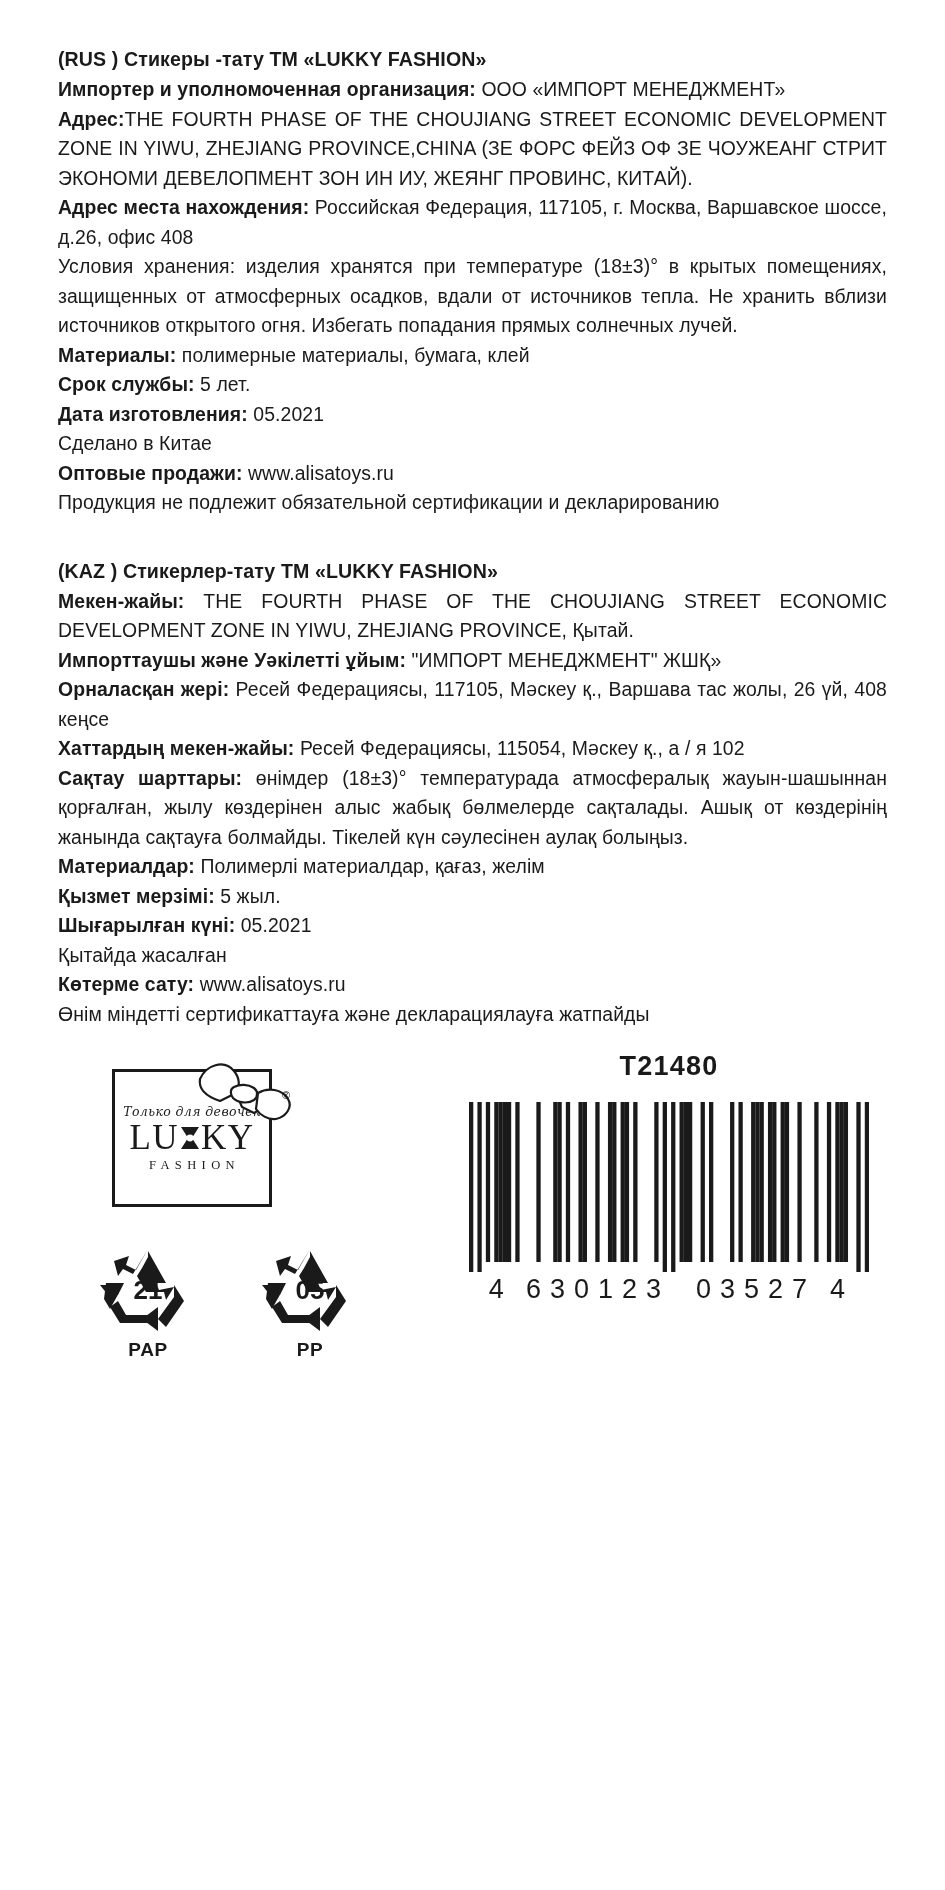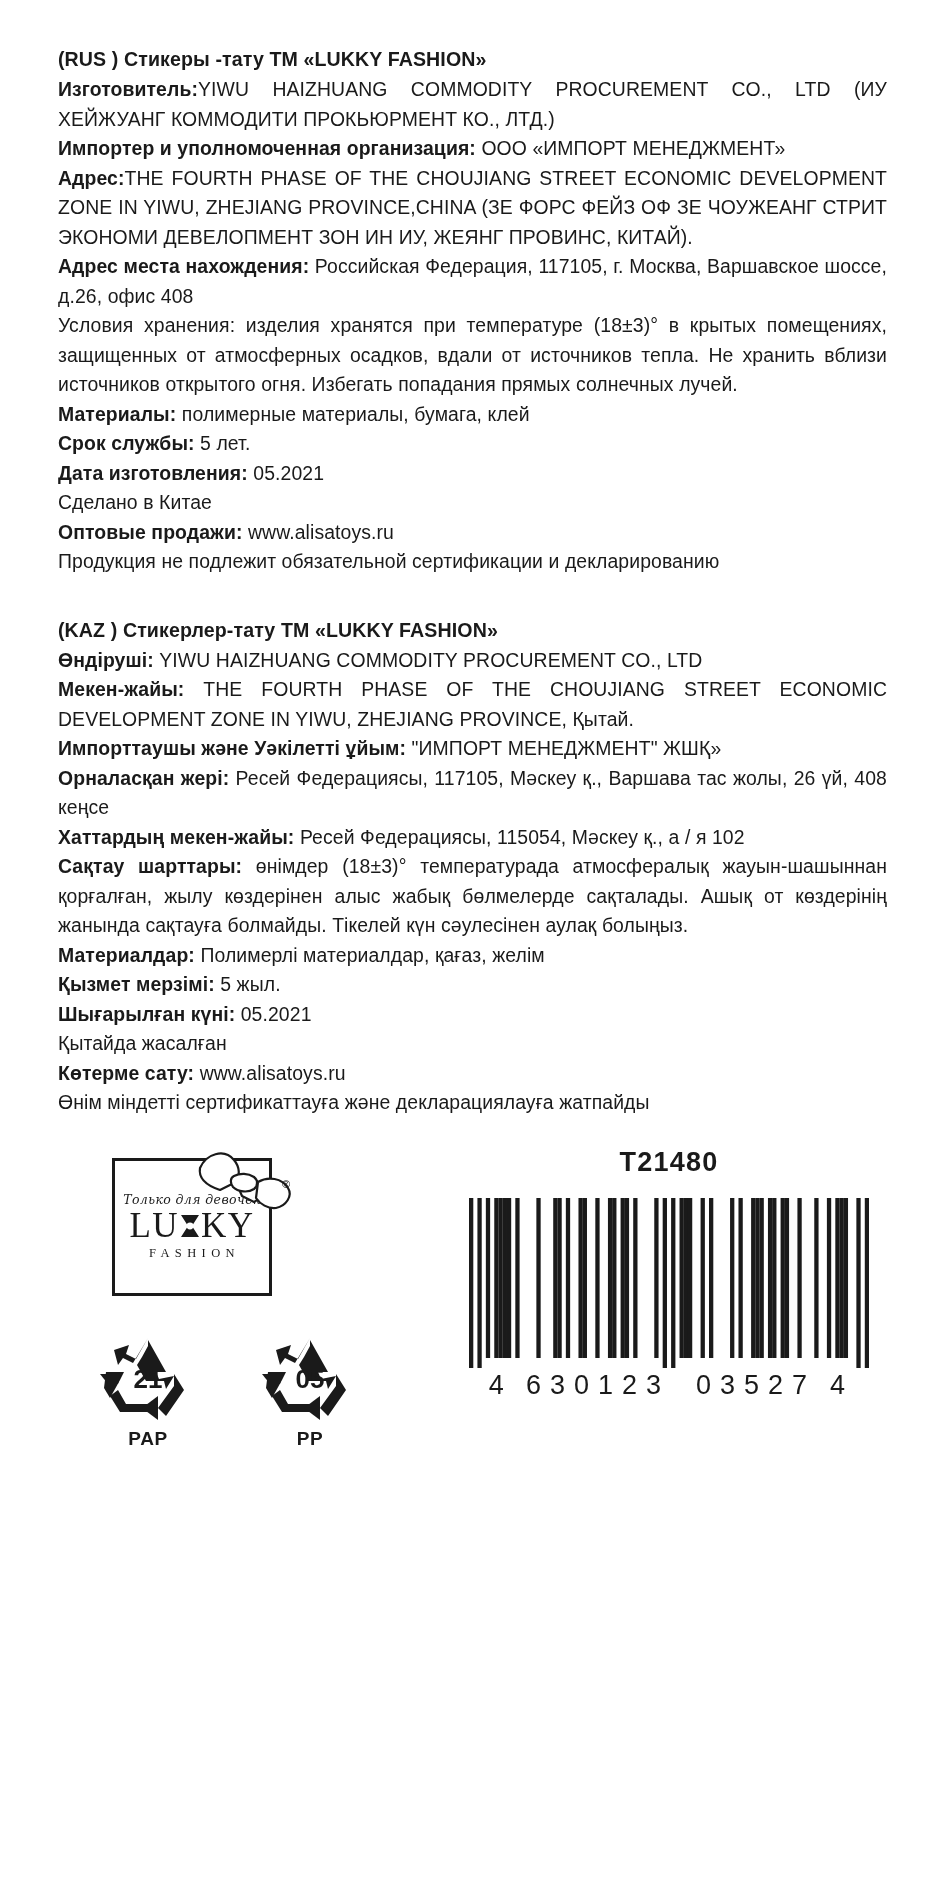--- a/index.html
+++ b/index.html
@@ -114,21 +114,20 @@
     letter-spacing: 0.6px;
     margin-top: -4px;
   }
 
   
   .barcode-block {
     position: absolute;
     right: 8px;
     top: 0;
     width: 420px;
-    margin-top: 7px;
   }
   .article-code {
     text-align: center;
     font-size: 27px;
     font-weight: bold;
     letter-spacing: 1.2px;
     margin-bottom: 20px;
     color: #1a1a1a;
   }
   .barcode-canvas { display: block; margin: 0 auto; }
@@ -147,40 +146,38 @@
   .bc-group { letter-spacing: 9px; }
 </style>
 </head>
 <body>
 
 <div class="label-sheet">
 
   <section class="block">
     <h1 class="heading">(RUS ) Стикеры -тату ТМ «LUKKY FASHION»</h1>
     <div id="rus-lines">
-        <p class="para"><span class="lbl">Изготовитель:</span><span>YIWU HAIZHUANG COMMODITY PROCUREMENT CO., LTD (ИУ ХЕЙЖУАНГ КОММОДИТИ ПРОКЬЮРМЕНТ КО., ЛТД.)</span></p>
         <p class="para"><span class="lbl">Импортер и уполномоченная организация:</span><span> ООО «ИМПОРТ МЕНЕДЖМЕНТ»</span></p>
         <p class="para"><span class="lbl">Адрес:</span><span>THE FOURTH PHASE OF THE CHOUJIANG STREET ECONOMIC DEVELOPMENT ZONE IN YIWU, ZHEJIANG PROVINCE,CHINA   (ЗЕ ФОРС ФЕЙЗ ОФ ЗЕ ЧОУЖЕАНГ СТРИТ ЭКОНОМИ ДЕВЕЛОПМЕНТ ЗОН ИН ИУ, ЖЕЯНГ ПРОВИНС, КИТАЙ).</span></p>
         <p class="para"><span class="lbl">Адрес места нахождения:</span><span> Российская Федерация, 117105, г. Москва, Варшавское шоссе, д.26, офис 408</span></p>
         <p class="para"><span>Условия хранения: изделия хранятся при температуре (18±3)° в крытых помещениях, защищенных от атмосферных осадков, вдали от источников тепла. Не хранить вблизи источников открытого огня. Избегать попадания прямых солнечных лучей.</span></p>
         <p class="para left"><span class="lbl">Материалы:</span><span> полимерные материалы, бумага, клей</span></p>
         <p class="para left"><span class="lbl">Срок службы:</span><span> 5  лет.</span></p>
         <p class="para left"><span class="lbl">Дата изготовления:</span><span> 05.2021</span></p>
         <p class="para left"><span>Сделано в Китае</span></p>
         <p class="para left"><span class="lbl">Оптовые продажи:</span><span> www.alisatoys.ru</span></p>
         <p class="para"><span>Продукция не подлежит обязательной сертификации и декларированию</span></p>
       </div>
   </section>
 
   <div class="gap"></div>
 
   <section class="block">
     <h1 class="heading">(KAZ ) Стикерлер-тату ТМ  «LUKKY FASHION»</h1>
     <div id="kaz-lines">
-        <p class="para left"><span class="lbl">Өндіруші:</span><span> YIWU HAIZHUANG COMMODITY PROCUREMENT CO., LTD</span></p>
         <p class="para"><span class="lbl">Мекен-жайы:</span><span> THE FOURTH PHASE OF THE CHOUJIANG STREET ECONOMIC DEVELOPMENT ZONE IN YIWU, ZHEJIANG PROVINCE, Қытай.</span></p>
         <p class="para"><span class="lbl">Импорттаушы және Уәкілетті ұйым:</span><span> "ИМПОРТ МЕНЕДЖМЕНТ" ЖШҚ»</span></p>
         <p class="para"><span class="lbl">Орналасқан жері:</span><span> Ресей Федерациясы, 117105, Мәскеу қ., Варшава тас жолы, 26 үй, 408 кеңсе</span></p>
         <p class="para"><span class="lbl">Хаттардың мекен-жайы:</span><span> Ресей Федерациясы, 115054, Мәскеу қ., а / я 102</span></p>
         <p class="para"><span class="lbl">Сақтау шарттары:</span><span> өнімдер (18±3)° температурада атмосфералық жауын-шашыннан қорғалған, жылу көздерінен алыс жабық бөлмелерде сақталады. Ашық от көздерінің жанында сақтауға болмайды. Тікелей күн сәулесінен аулақ болыңыз.</span></p>
         <p class="para left"><span class="lbl">Материалдар:</span><span> Полимерлі материалдар, қағаз, желім</span></p>
         <p class="para left"><span class="lbl">Қызмет мерзімі:</span><span> 5 жыл.</span></p>
         <p class="para left"><span class="lbl">Шығарылған күні:</span><span> 05.2021</span></p>
         <p class="para left"><span>Қытайда жасалған</span></p>
         <p class="para left"><span class="lbl">Көтерме сату:</span><span> www.alisatoys.ru</span></p>

